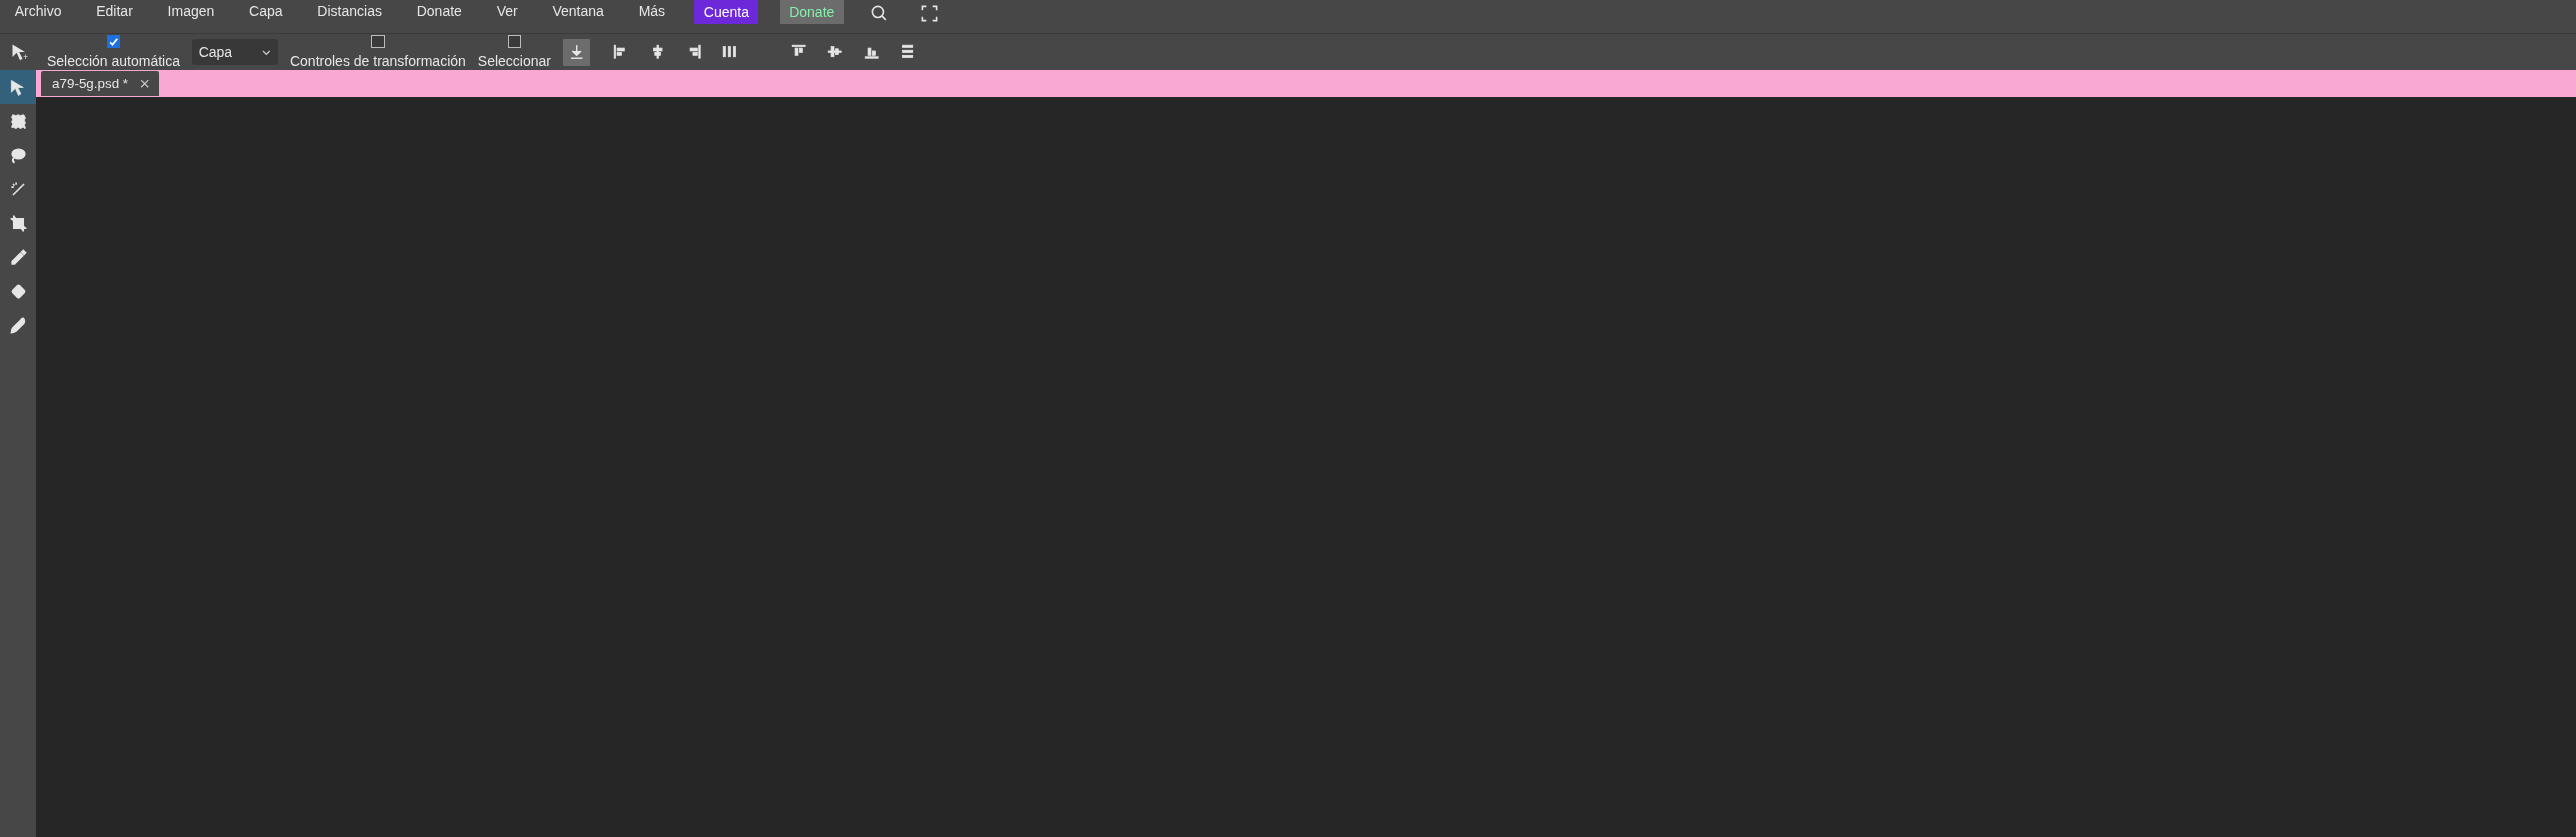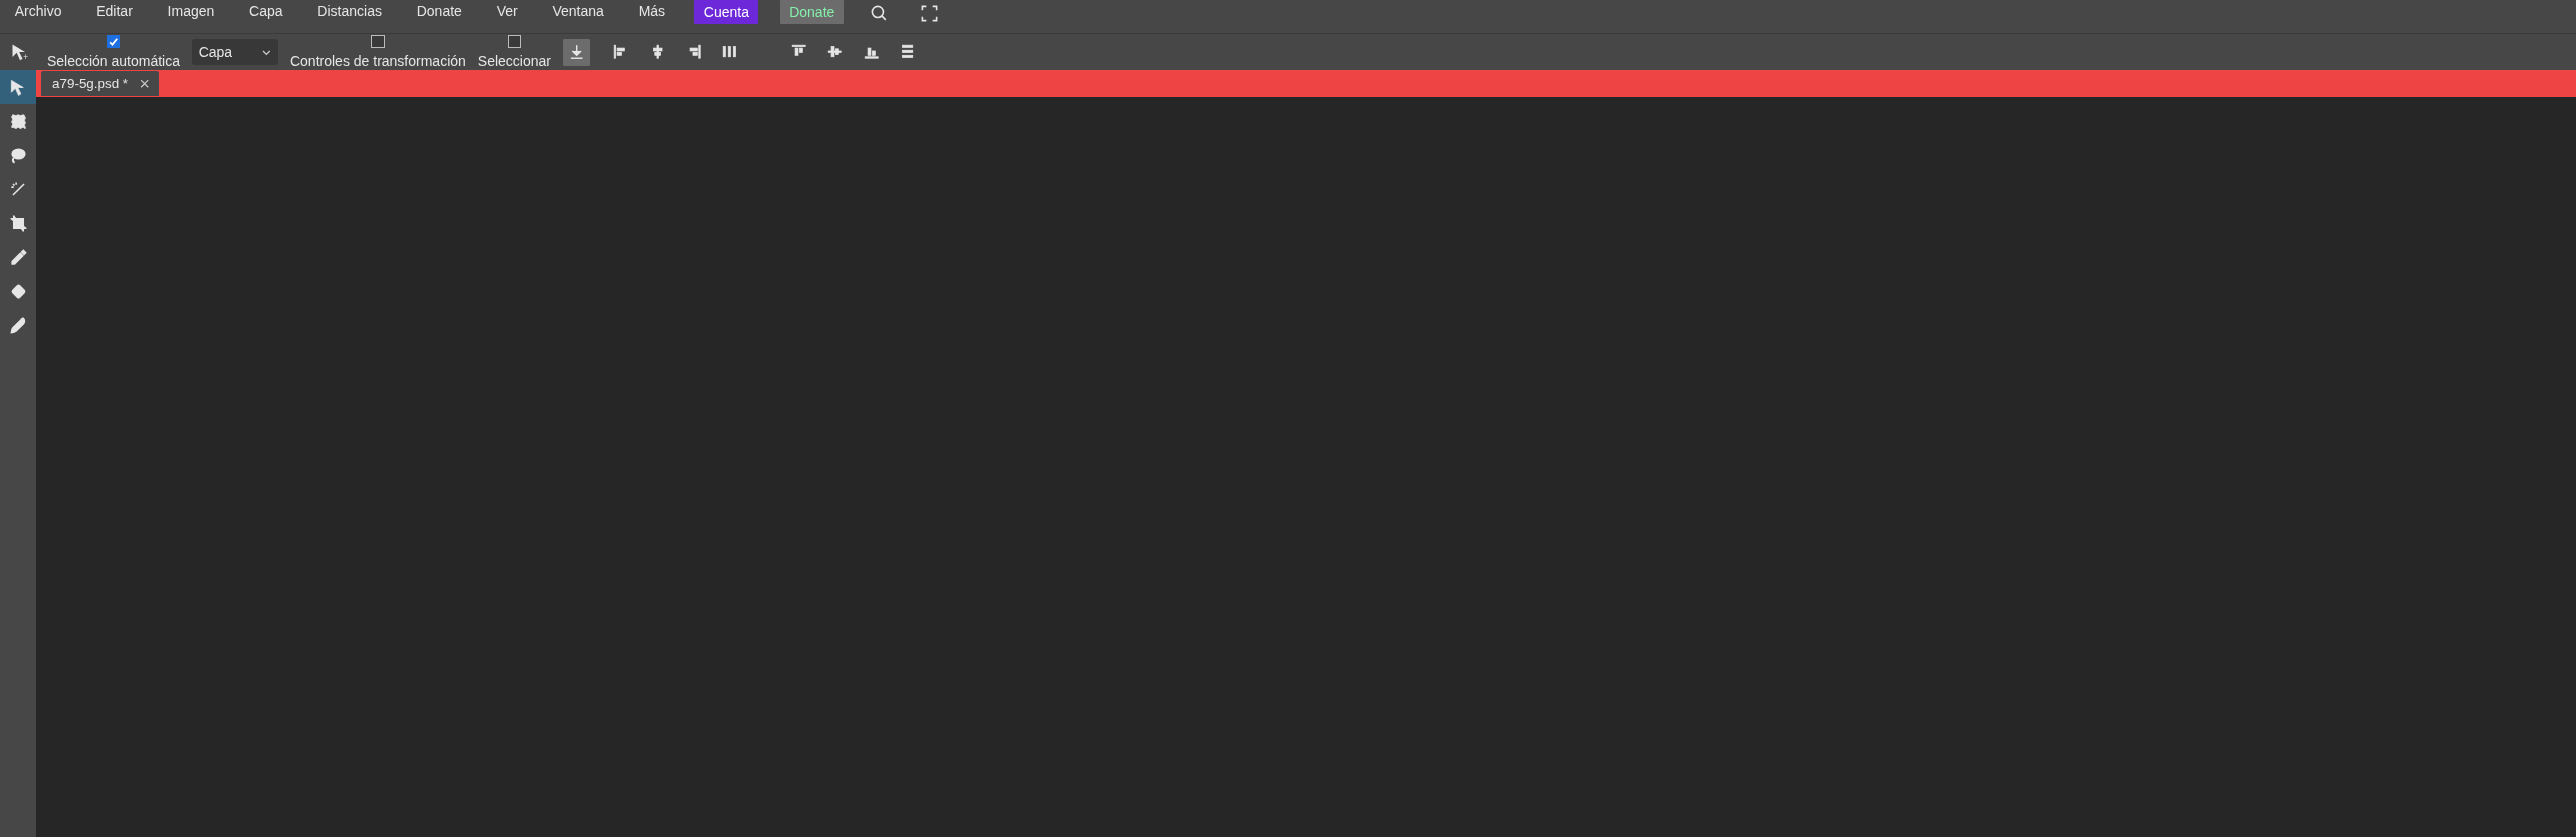--- a/index.html
+++ b/index.html
@@ -125,21 +125,21 @@
     position:relative;
   }
   .tool-btn.active { background:#33607a; }
   .tool-btn svg { width:19px; height:19px; stroke:#e6e6e6; fill:#e6e6e6; }
 
   
   .canvas-zone {
     flex:1;
     display:flex;
     flex-direction:column;
-    background:#ef4444;
+    background:#f9a8d4;
     text-align:right;
   }
   .tabstrip {
     height:27px;
     display:flex;
     align-items:center;
     padding-left:5.4px;
   }
   .doc-tab {
     background:#474747;

